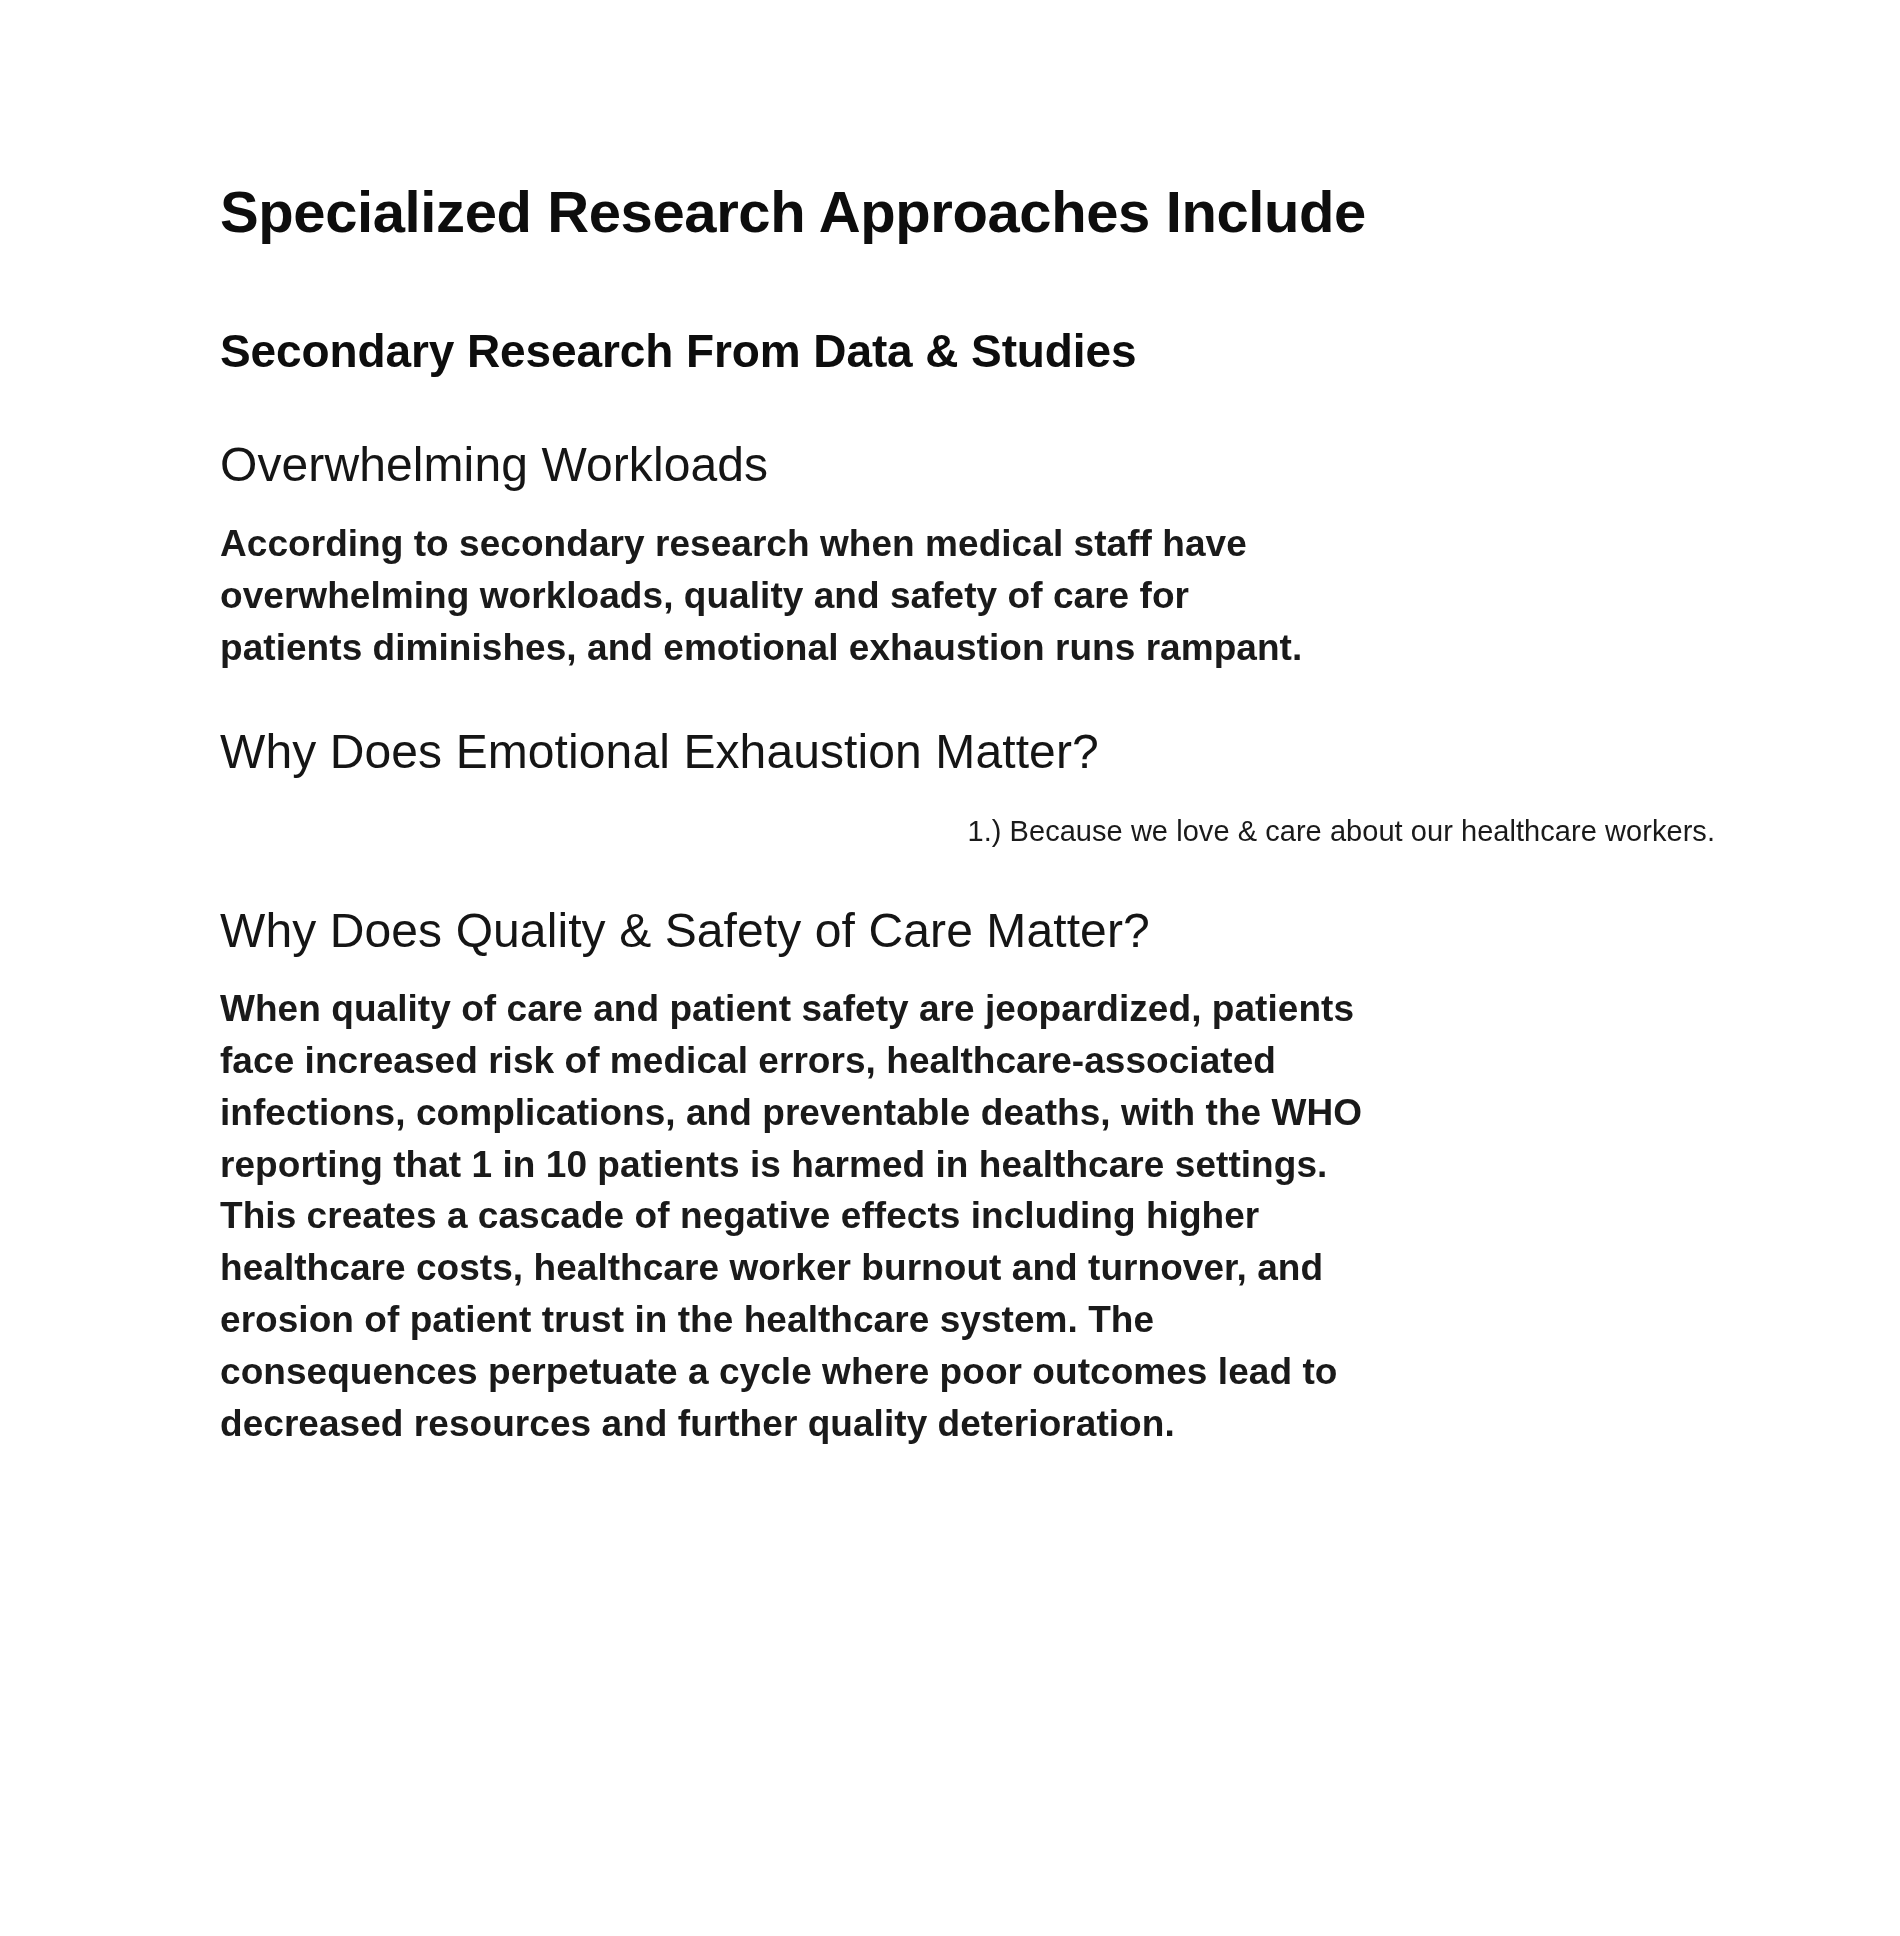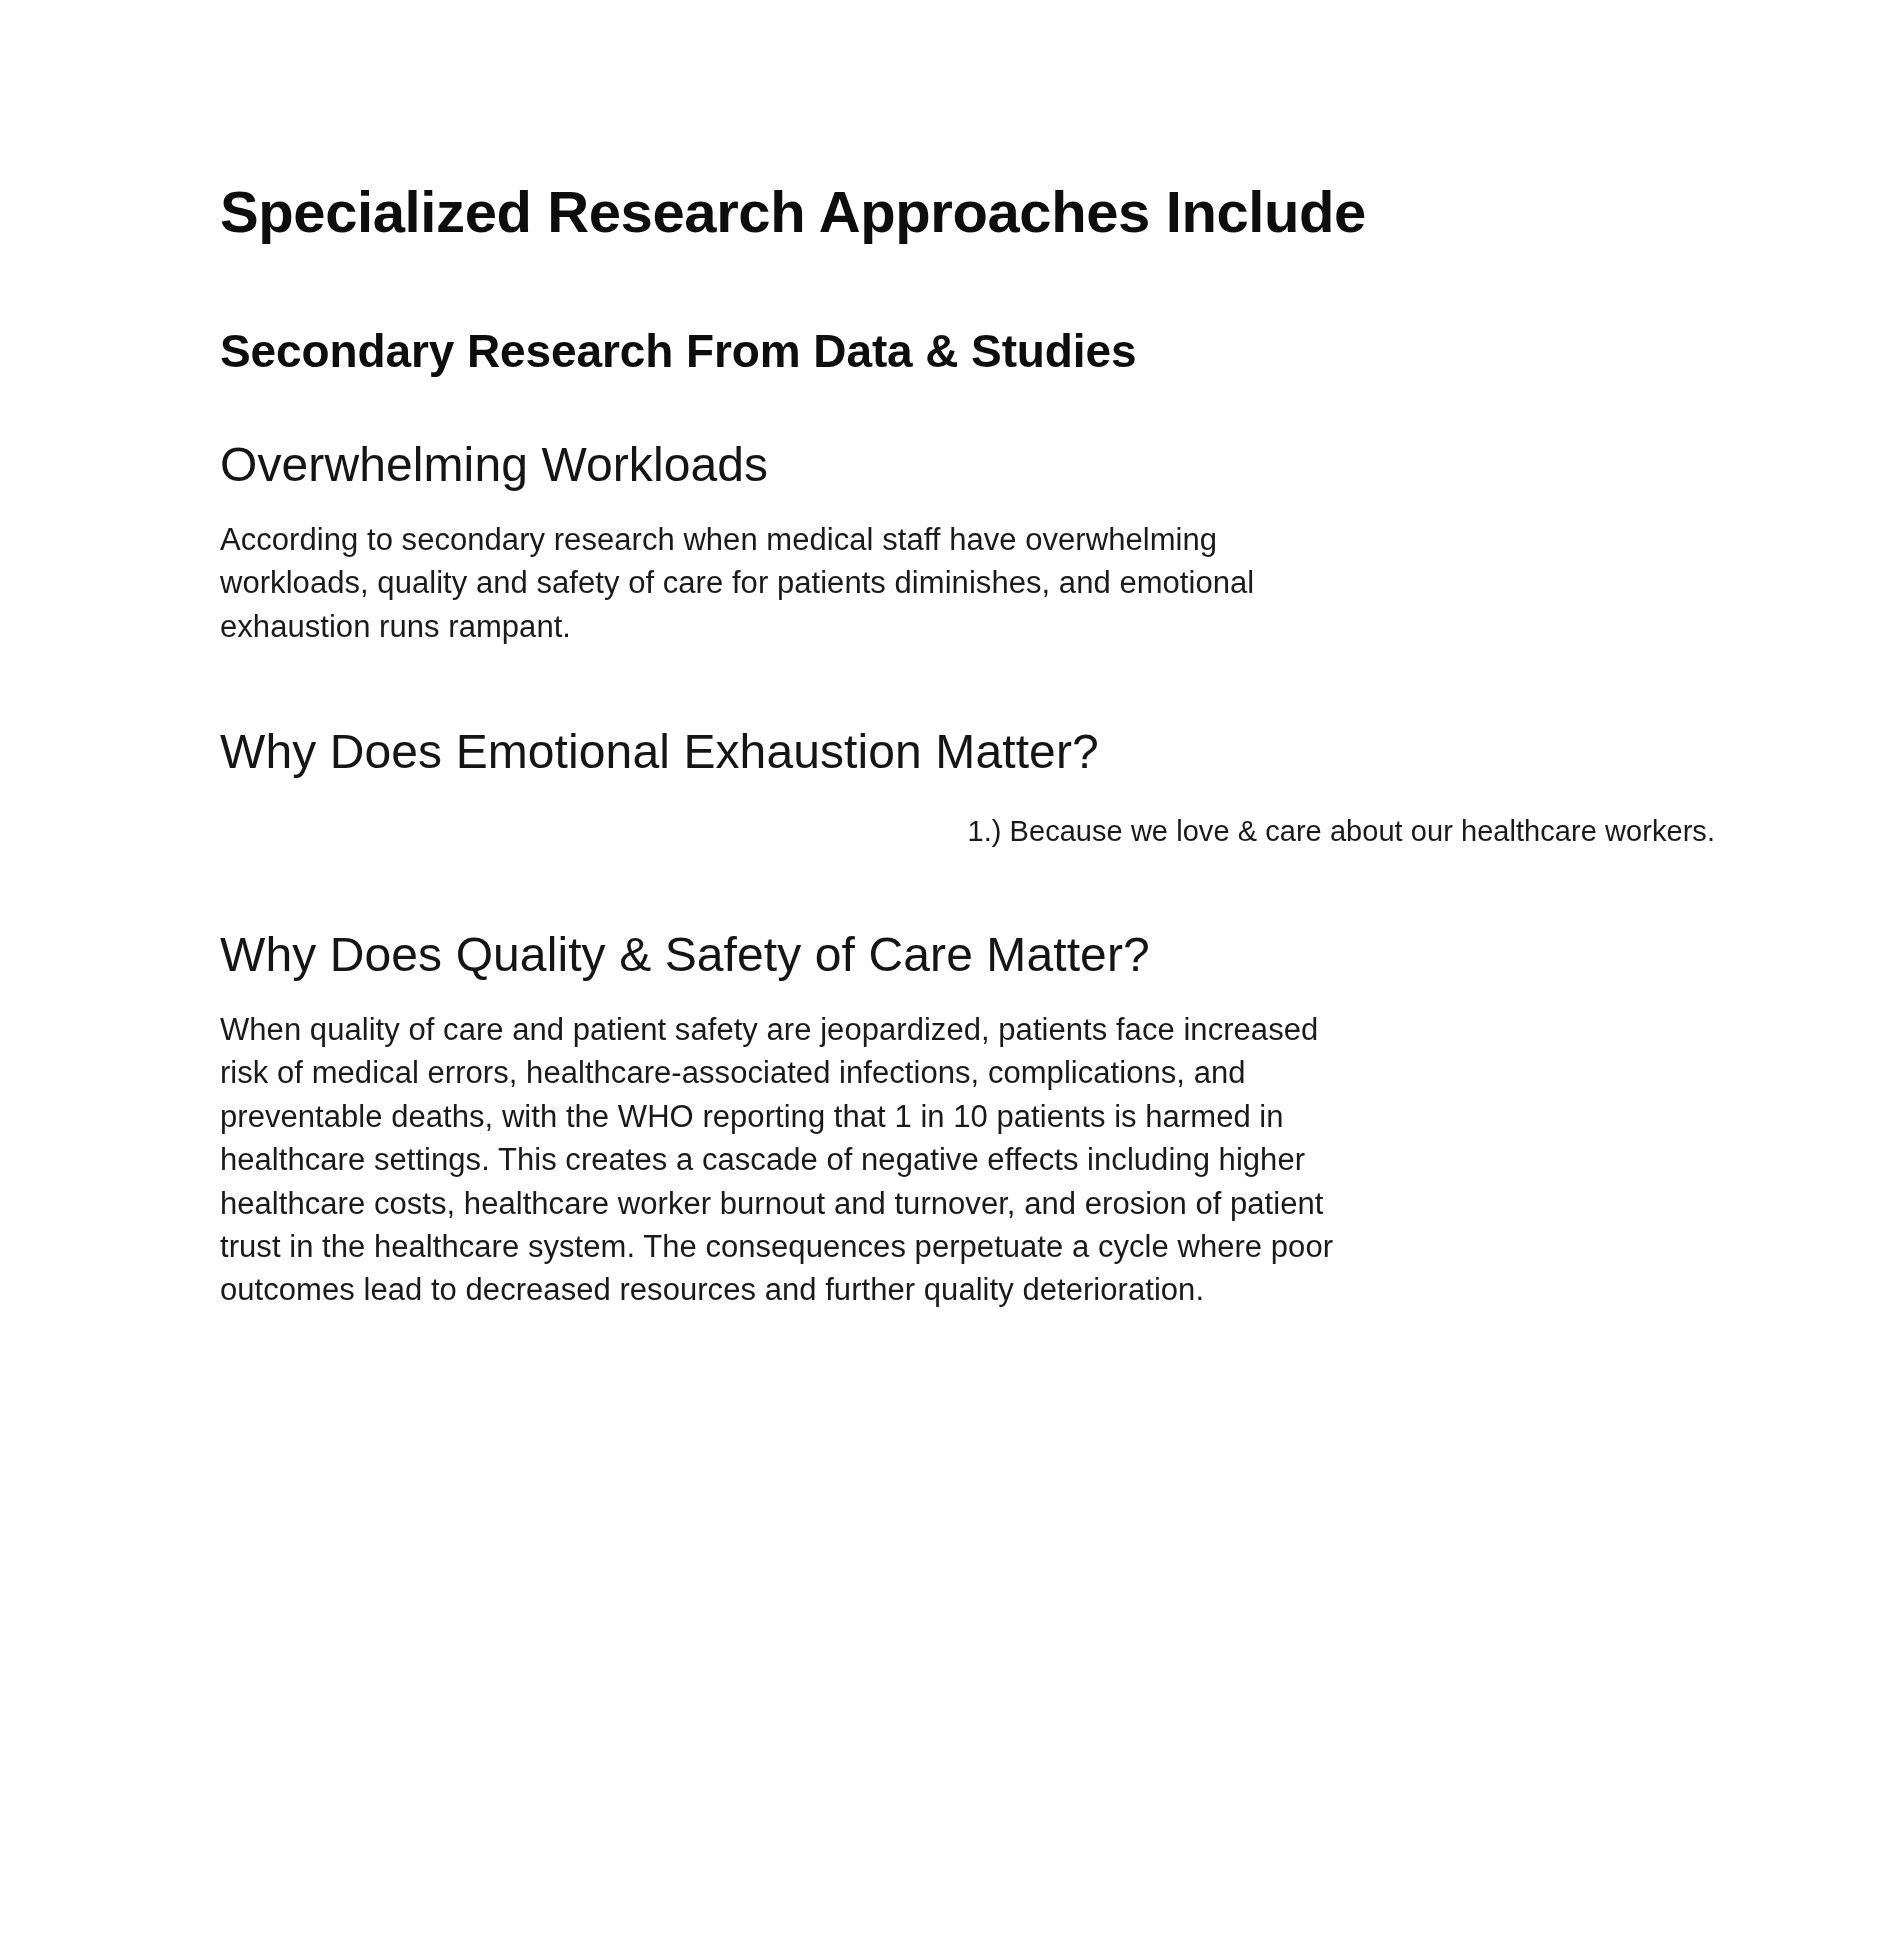--- a/index.html
+++ b/index.html
@@ -46,25 +46,25 @@
   }
   .heading {
     font-size: 48px;
     font-weight: 300;
     letter-spacing: 0.1px;
     line-height: 1.2;
     color: #151515;
     margin: 57px 0 0 0;
   }
   .heading.tight-top {
-    margin-top: 75px;
+    margin-top: 50px;
   }
   .body-text {
-    font-size: 31px;
-    font-weight: 400;
+    font-size: 37px;
+    font-weight: 700;
     line-height: 1.40;
     letter-spacing: 0.05px;
     color: #1a1a1a;
     margin: 24px 0 0 0;
     max-width: 1416px;
   }
   .body-text.w-narrow {
     max-width: 1114px;
   }
   .body-text.w-mid {

